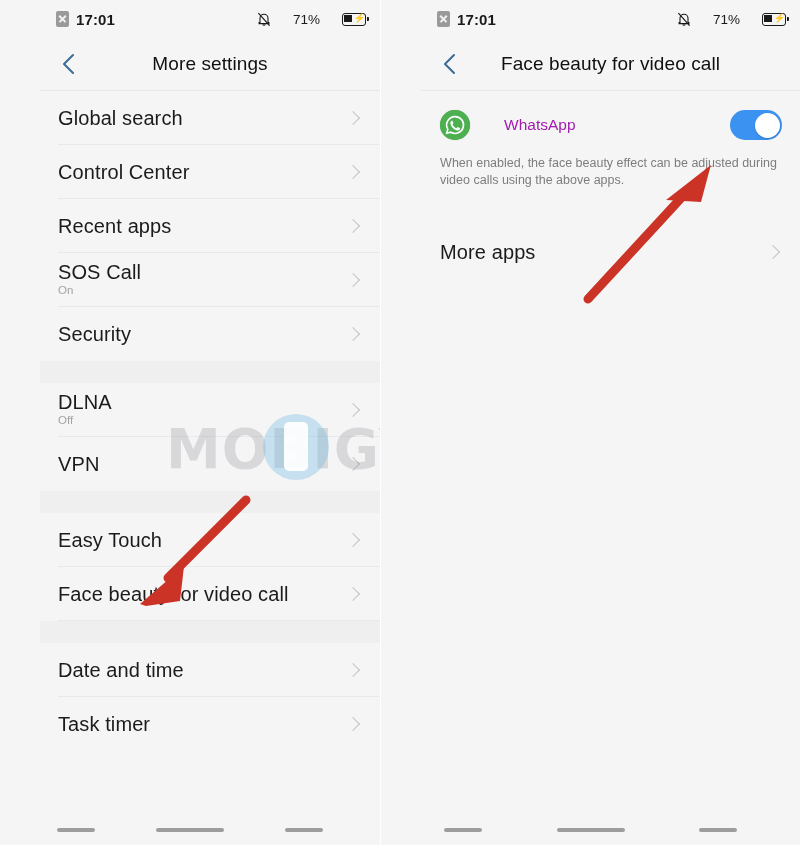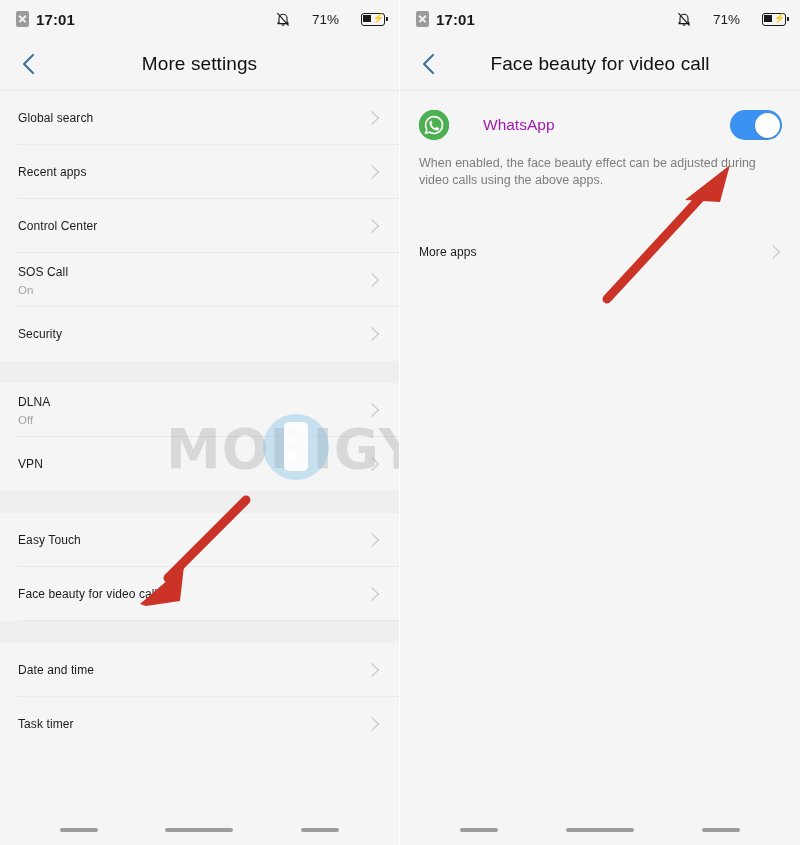--- a/index.html
+++ b/index.html
@@ -17,20 +17,21 @@
     display: flex;
     width: 800px;
     height: 845px;
   }
   .phone {
     position: relative;
     width: 400px;
     height: 845px;
     background: #f5f5f5;
     overflow: hidden;
+    padding-left: 40px;
   }
   .phone.left { border-right: 1px solid #ffffff; box-sizing: border-box; }
 
   
   .statusbar {
     height: 38px;
     background: #f5f5f5;
     display: flex;
     align-items: center;
     padding: 0 14px 0 16px;
@@ -130,21 +131,21 @@
     display: flex;
     align-items: center;
     min-height: 54px;
     padding: 0 16px 0 18px;
     box-sizing: border-box;
     cursor: pointer;
     background: #f5f5f5;
   }
   .row .row-texts { display: flex; flex-direction: column; justify-content: center; }
   .row-label {
-    font-size: 12px;
+    font-size: 20px;
     color: #1b1b1b;
     line-height: 20px;
     letter-spacing: 0.1px;
   }
   .row-sub {
     font-size: 11.5px;
     color: #a4a4a4;
     line-height: 15px;
     margin-top: 1px;
   }
@@ -335,29 +336,29 @@
       <div class="row">
         <div class="row-texts">
           <div class="row-label">Global search</div>
         </div>
         <div class="chev"></div>
         <div class="row-sep"></div>
       </div>
 
       <div class="row">
         <div class="row-texts">
+          <div class="row-label">Control Center</div>
+        </div>
+        <div class="chev"></div>
+        <div class="row-sep"></div>
+      </div>
+
+      <div class="row">
+        <div class="row-texts">
           <div class="row-label">Recent apps</div>
-        </div>
-        <div class="chev"></div>
-        <div class="row-sep"></div>
-      </div>
-
-      <div class="row">
-        <div class="row-texts">
-          <div class="row-label">Control Center</div>
         </div>
         <div class="chev"></div>
         <div class="row-sep"></div>
       </div>
 
       <div class="row">
         <div class="row-texts">
           <div class="row-label">SOS Call</div>
           <div class="row-sub">On</div>
         </div>

